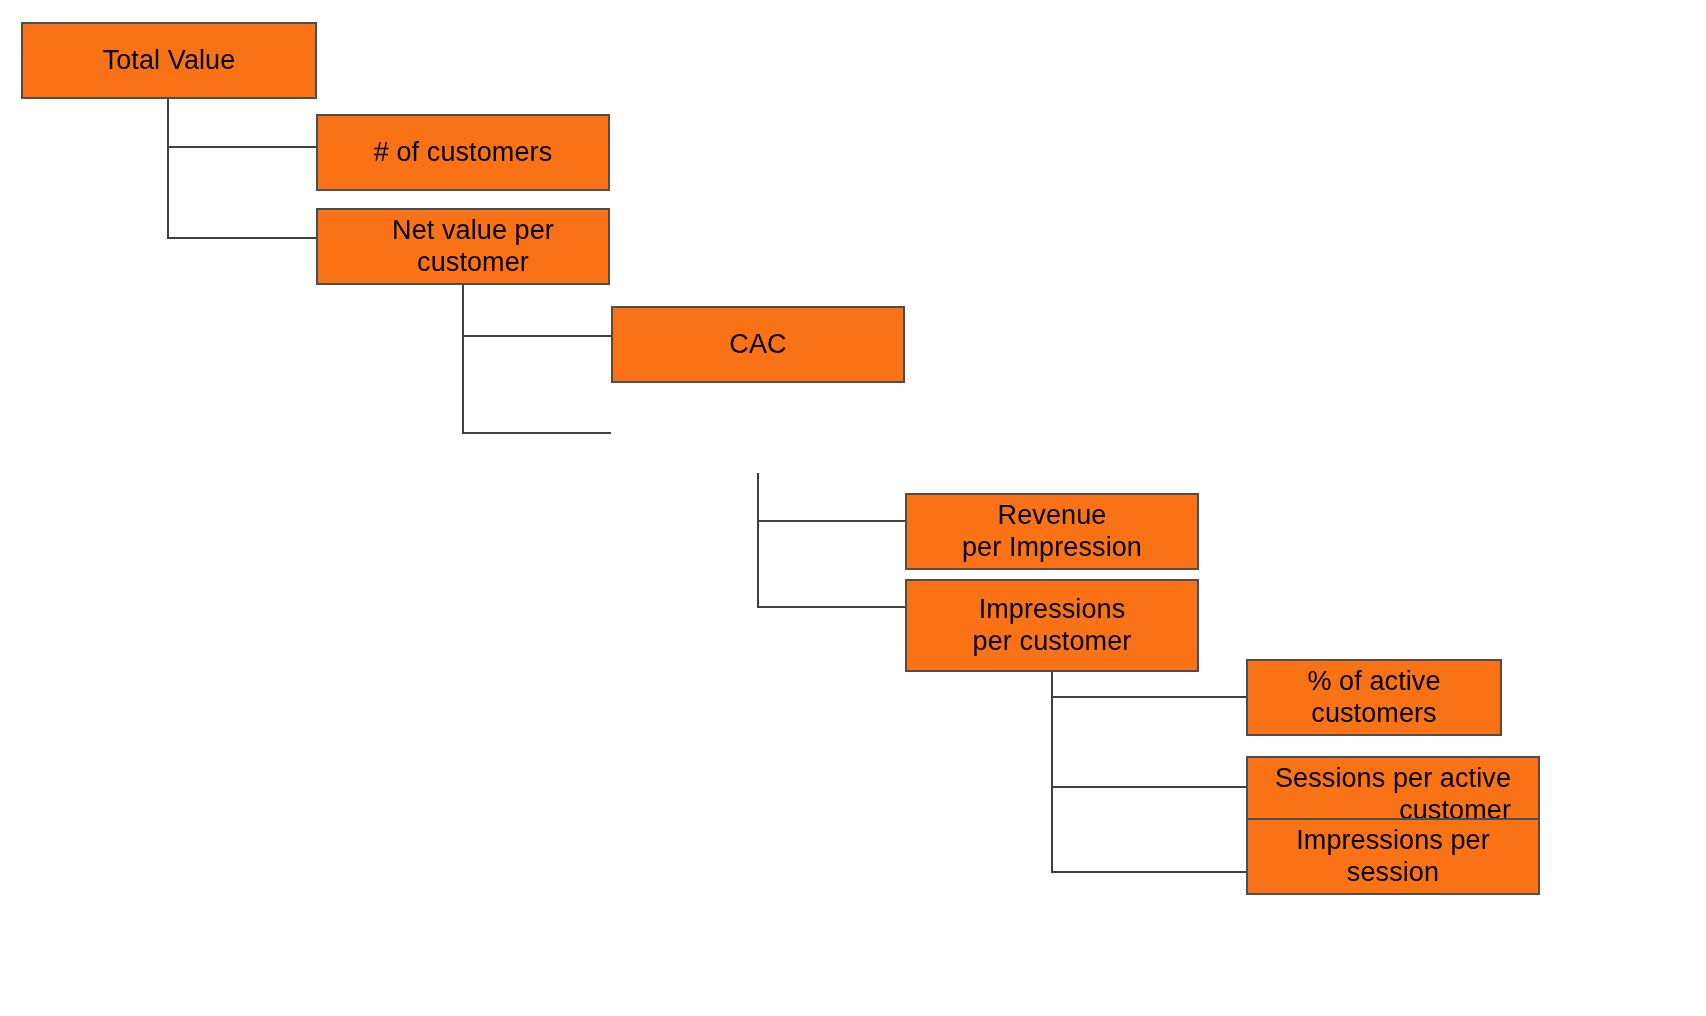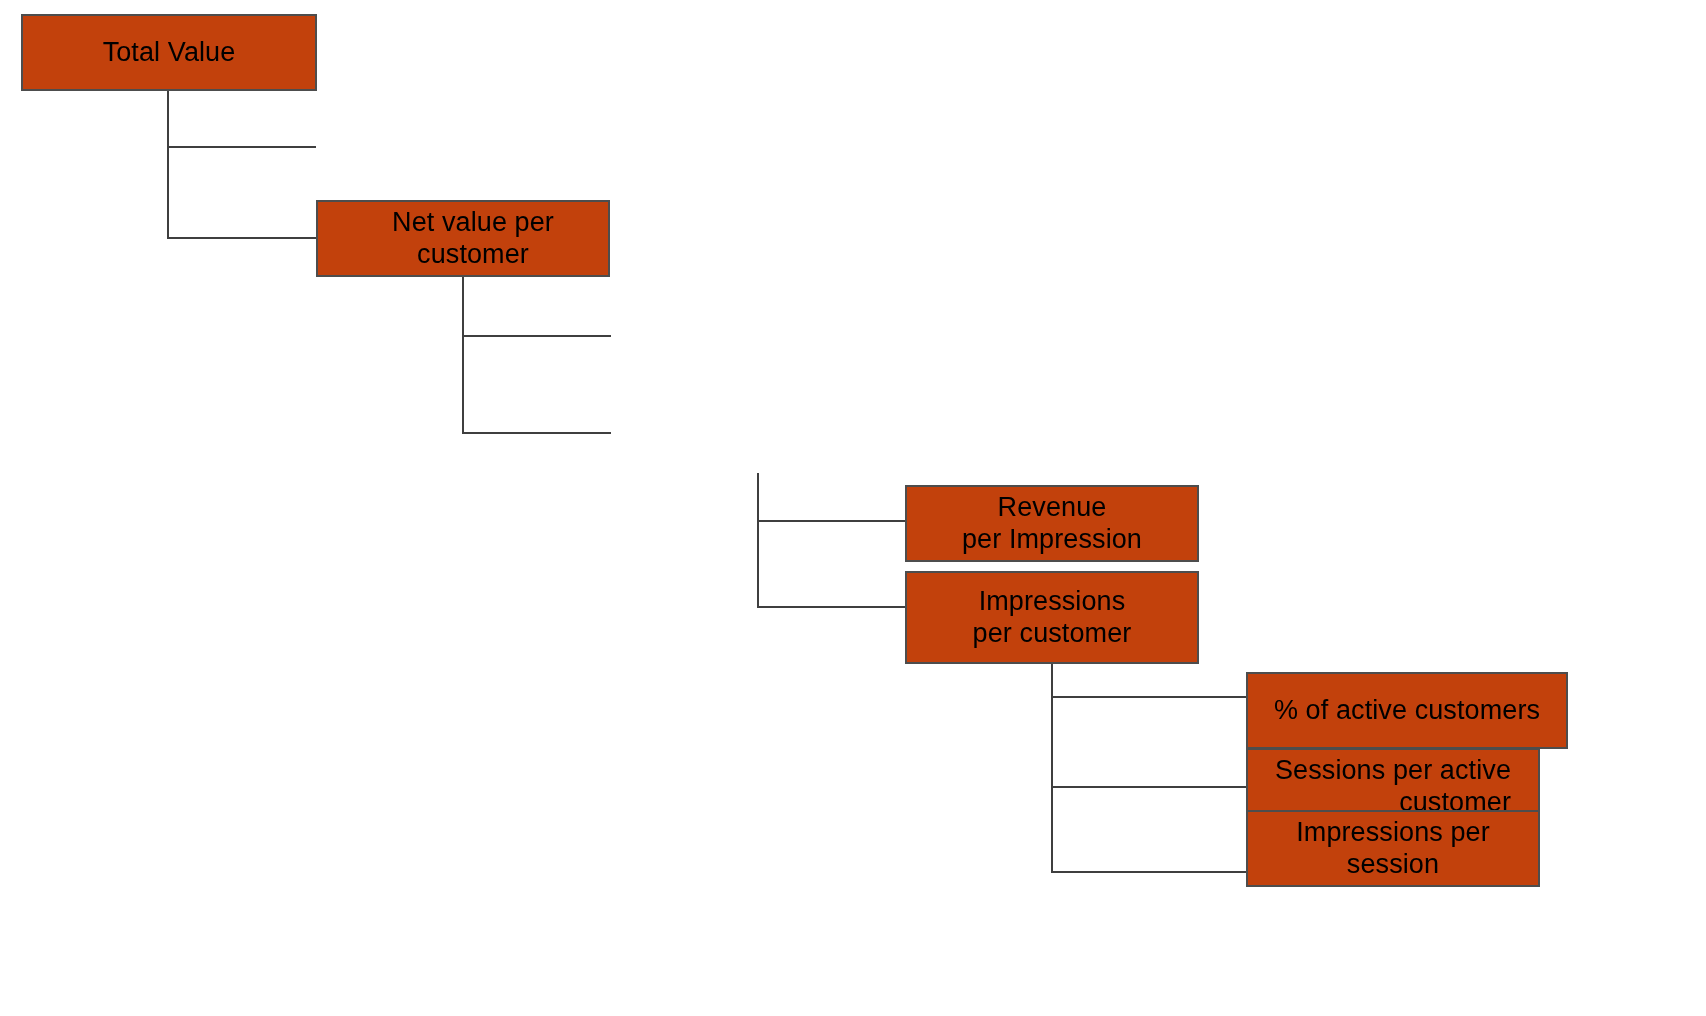--- a/index.html
+++ b/index.html
@@ -23,53 +23,56 @@
     position: absolute;
     left: 0;
     top: 0;
     width: 1706px;
     height: 1016px;
     pointer-events: none;
   }
   .node {
     position: absolute;
     box-sizing: border-box;
-    background: #c2410c;
+    background: #f97316;
     border: 2px solid #4d4d4d;
     display: flex;
     align-items: center;
     justify-content: center;
     text-align: center;
     color: #000000;
     font-size: 27px;
     line-height: 1.16;
     letter-spacing: 0.1px;
     white-space: pre-line;
     padding: 0 6px;
+    margin-top: 8px;
   }
 </style>
 </head>
 <body>
 
 <div id="canvas">
   <svg id="edges" width="1706" height="1016" viewBox="0 0 1706 1016">
       <path d="M 168 91 L 168 147 L 316 147" fill="none" stroke="#3f3f3f" stroke-width="2"></path>
       <path d="M 168 91 L 168 238 L 316 238" fill="none" stroke="#3f3f3f" stroke-width="2"></path>
       <path d="M 463 277 L 463 336 L 611 336" fill="none" stroke="#3f3f3f" stroke-width="2"></path>
       <path d="M 463 277 L 463 433 L 611 433" fill="none" stroke="#3f3f3f" stroke-width="2"></path>
       <path d="M 758 473 L 758 521 L 905 521" fill="none" stroke="#3f3f3f" stroke-width="2"></path>
       <path d="M 758 473 L 758 607 L 905 607" fill="none" stroke="#3f3f3f" stroke-width="2"></path>
       <path d="M 1052 648 L 1052 697 L 1246 697" fill="none" stroke="#3f3f3f" stroke-width="2"></path>
       <path d="M 1052 648 L 1052 787 L 1246 787" fill="none" stroke="#3f3f3f" stroke-width="2"></path>
       <path d="M 1052 648 L 1052 872 L 1246 872" fill="none" stroke="#3f3f3f" stroke-width="2"></path>
     </svg>
 <div class="node" style="left: 21px; top: 14px; width: 296px; height: 77px; border-color: rgb(77, 77, 77); color: rgb(0, 0, 0);">Total Value</div>
+    <div class="node" style="left: 316px; top: 106px; width: 294px; height: 77px; border-color: rgb(77, 77, 77); color: rgb(0, 0, 0);"># of customers</div>
     <div class="node" style="left: 316px; top: 200px; width: 294px; height: 77px; border-color: rgb(77, 77, 77); color: rgb(0, 0, 0); padding-left: 26px;">Net value per customer</div>
+    <div class="node" style="left: 611px; top: 298px; width: 294px; height: 77px; border-color: rgb(77, 77, 77); color: rgb(0, 0, 0);">CAC</div>
     <div class="node" style="left: 905px; top: 485px; width: 294px; height: 77px; border-color: rgb(77, 77, 77); color: rgb(0, 0, 0);">Revenue
 per Impression</div>
     <div class="node" style="left: 905px; top: 571px; width: 294px; height: 93px; border-color: rgb(77, 77, 77); color: rgb(0, 0, 0);">Impressions
 per customer</div>
-    <div class="node" style="left: 1246px; top: 672px; width: 322px; height: 77px; border-color: rgb(77, 77, 77); color: rgb(0, 0, 0); text-align: right;">% of active customers</div>
+    <div class="node" style="left: 1246px; top: 651px; width: 256px; height: 77px; border-color: rgb(77, 77, 77); color: rgb(0, 0, 0);">% of active customers</div>
     <div class="node" style="left: 1246px; top: 748px; width: 294px; height: 77px; border-color: rgb(77, 77, 77); color: rgb(0, 0, 0); text-align: right;">Sessions per active
 customer</div>
     <div class="node" style="left: 1246px; top: 810px; width: 294px; height: 77px; border-color: rgb(77, 77, 77); color: rgb(0, 0, 0);">Impressions per
 session</div>
   </div>
 
 </body></html>

